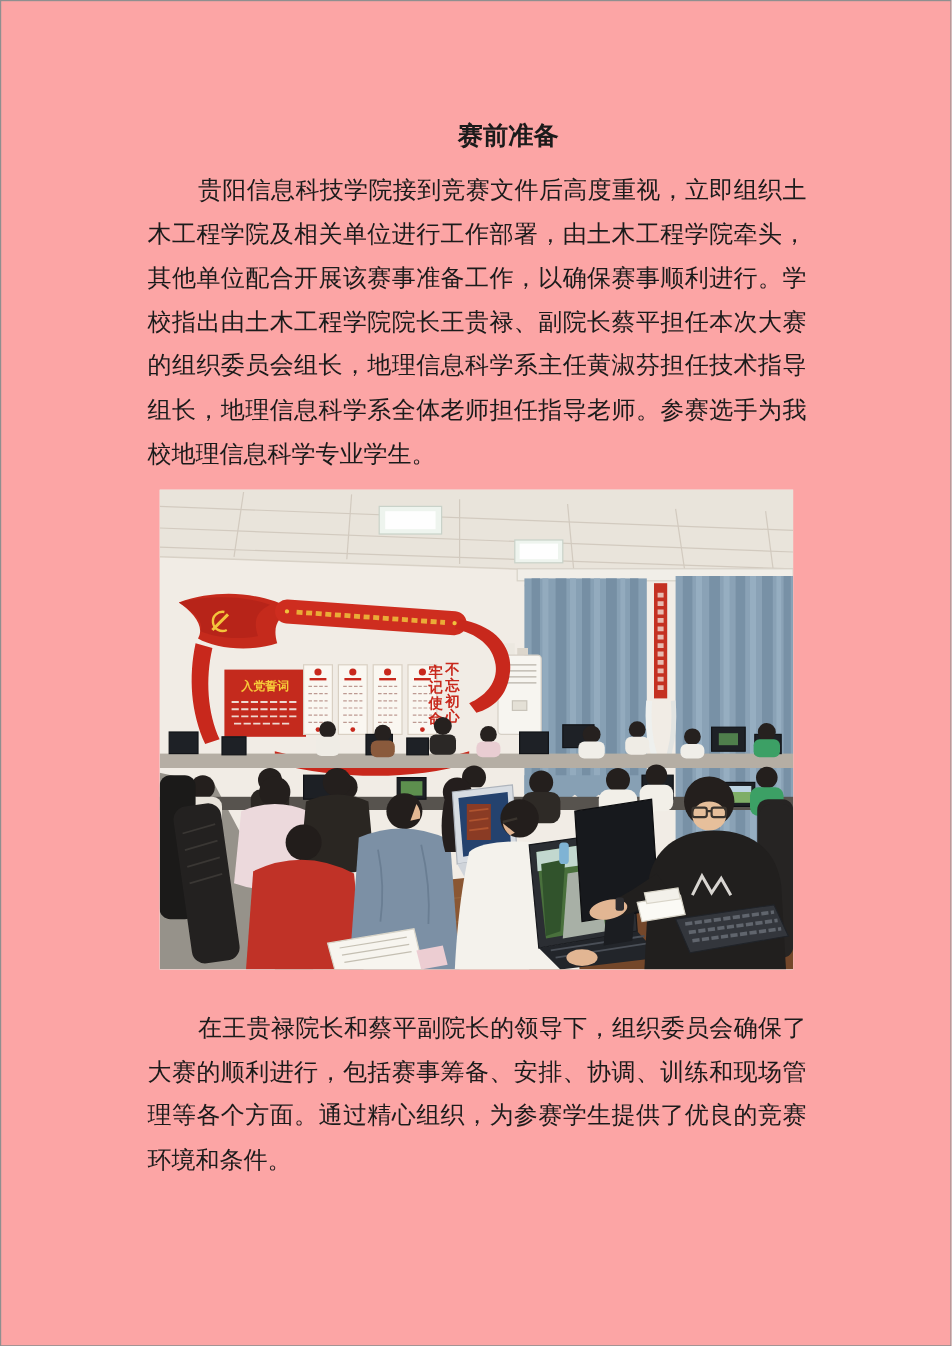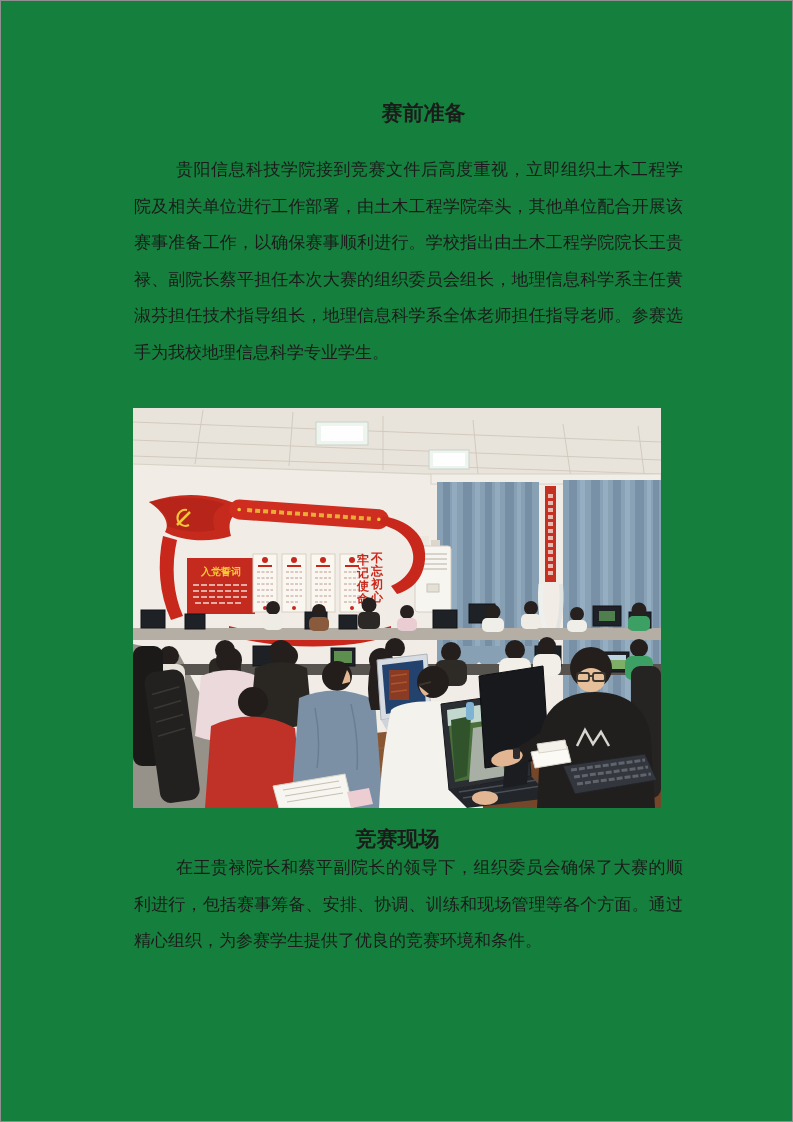--- a/index.html
+++ b/index.html
@@ -1,36 +1,36 @@
 <!DOCTYPE html>
 <html><head>
 <meta charset="utf-8">
 <style>
   html,body{margin:0;padding:0;background:#ffffff;}
   .page{
     position:relative;
     width:793px;height:1122px;
     box-sizing:border-box;
     border:1px solid #8f8f8f;
-    background:#15803d;
+    background:#fca5a5;
     font-family:"Liberation Serif","DejaVu Serif",serif;
     color:#1b1b1b;
     overflow:hidden;
   }
   .heading{
     position:absolute;top:97px;left:26px;width:793px;margin:0;
     text-align:center;font-size:21px;line-height:30px;font-weight:700;
   }
   .caption{
     position:absolute;top:823px;left:0;width:793px;margin:0;
     text-align:center;font-size:21px;line-height:30px;font-weight:700;
   }
   .para{
-    position:absolute;left:121px;width:549px;margin:12px;
-    font-size:17px;line-height:36.6px;
+    position:absolute;left:121px;width:549px;margin:1px;
+    font-size:20px;line-height:36.6px;
     text-align:justify;text-indent:42px;
     letter-spacing:0;
     font-family:Liberation Serif, serif;
   }
   .p1{top:139px;}
   .p2{top:837px;}
   .photo{
     position:absolute;left:132px;top:407px;width:528px;height:400px;margin:0;
     overflow:hidden;background:#f1ece5;
   }
@@ -466,17 +466,16 @@
         <g stroke="#60656d" stroke-width="3" stroke-dasharray="6 2">
           <line x1="438" y1="362" x2="512" y2="352"></line>
             <line x1="441" y1="369" x2="515" y2="359"></line>
             <line x1="444" y1="376" x2="518" y2="366"></line>
         </g>
       </g>
       <rect x="333" y="294" width="8" height="18" rx="3" fill="#7fb3d4"></rect>
     </svg>
   </figure>
 
-  <h2 class="caption">竞赛现场</h2>
 
   <p class="para p2">在王贵禄院长和蔡平副院长的领导下，组织委员会确保了大赛的顺利进行，包括赛事筹备、安排、协调、训练和现场管理等各个方面。通过精心组织，为参赛学生提供了优良的竞赛环境和条件。</p>
 
 </div>
 
 </body></html>

